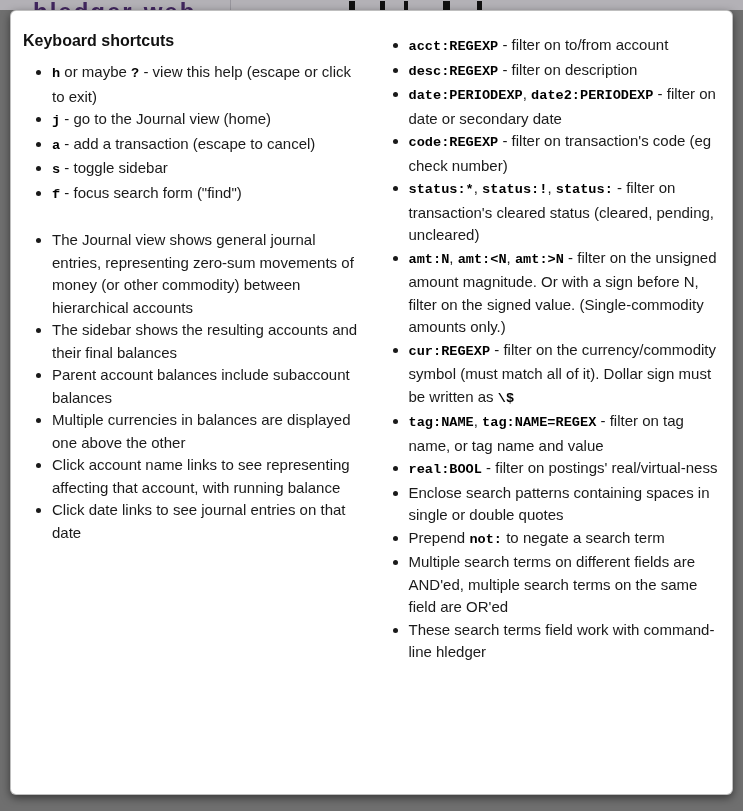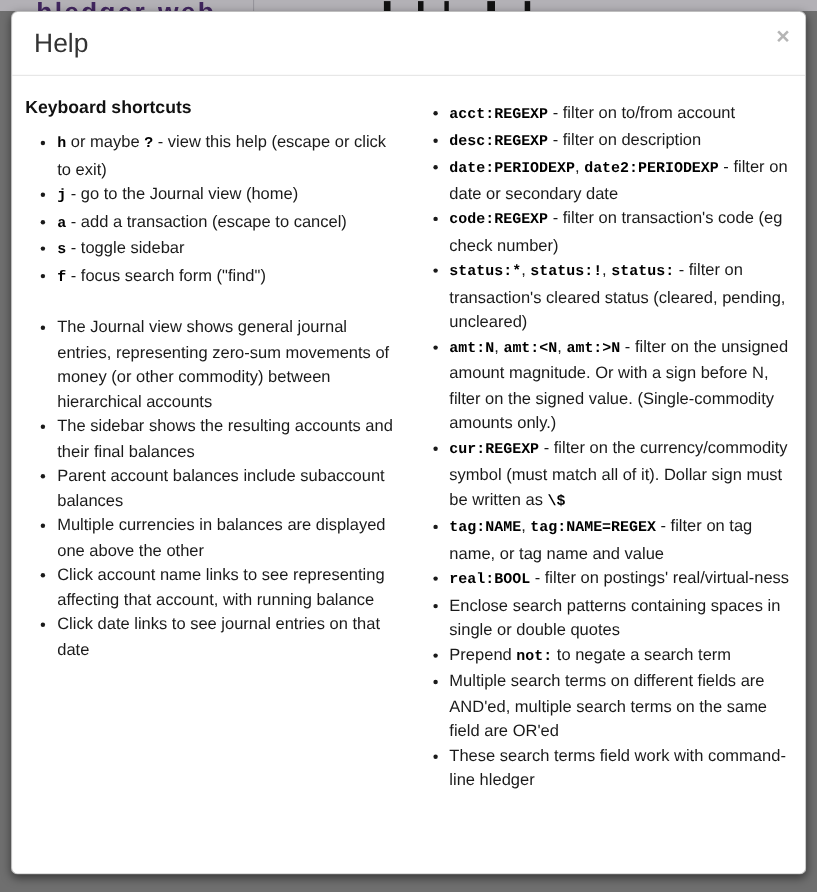--- a/index.html
+++ b/index.html
@@ -93,24 +93,20 @@
     <span class="bg-brand">hledger-web</span>
     <span class="bg-vdivider"></span>
     <span class="bg-frag f1"></span>
     <span class="bg-frag f2"></span>
     <span class="bg-frag f3"></span>
     <span class="bg-frag f4"></span>
     <span class="bg-frag f5"></span>
   </div>
 
   <div class="modal">
-    <div class="modal-header">
-      <h1 class="modal-title">Help</h1>
-      <button class="close-btn">×</button>
-    </div>
 
     <div class="modal-body">
       <div class="help-col">
         <section>
           <h2 class="section-heading">Keyboard shortcuts</h2>
           <ul class="help-list">
               <li><code>h</code><span> or maybe </span><code>?</code><span> - view this help (escape or click to exit)</span></li>
               <li><code>j</code><span> - go to the Journal view (home)</span></li>
               <li><code>a</code><span> - add a transaction (escape to cancel)</span></li>
               <li><code>s</code><span> - toggle sidebar</span></li>

